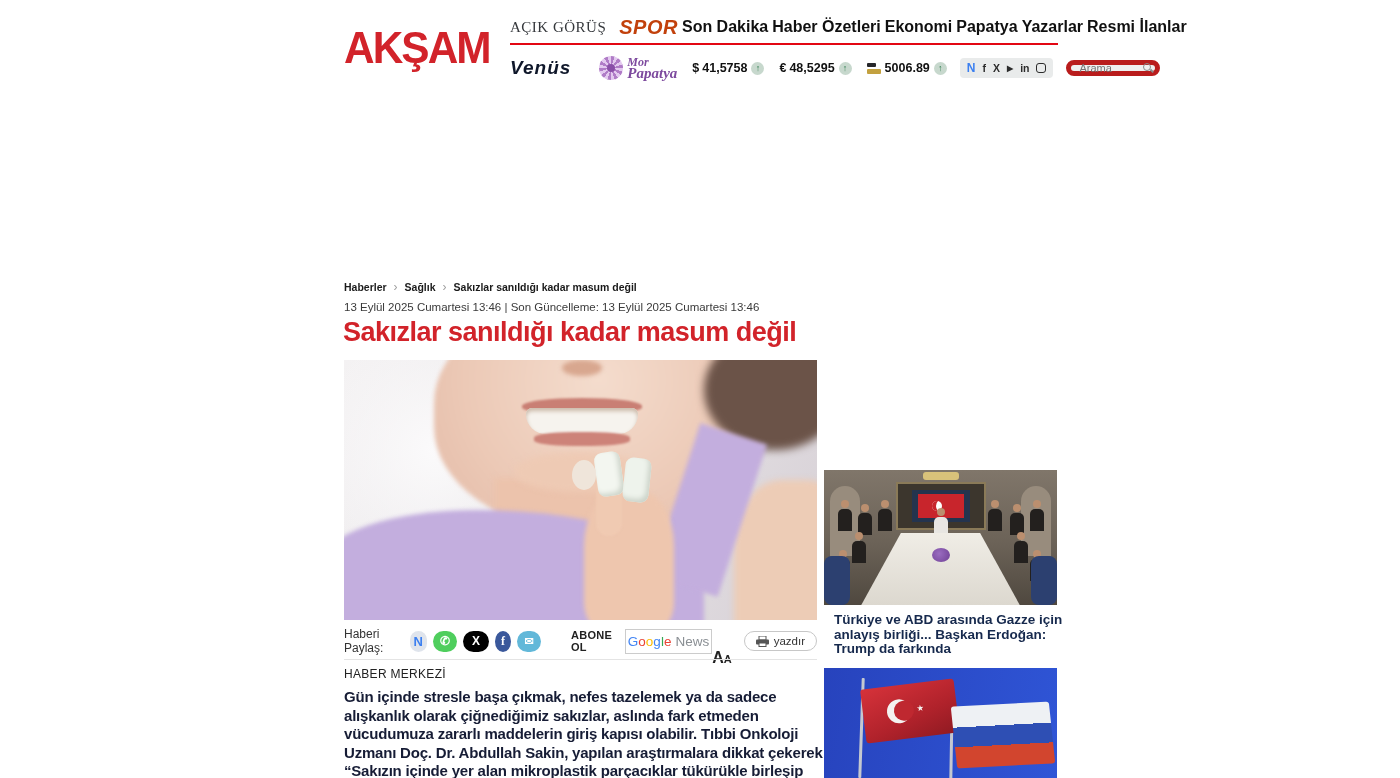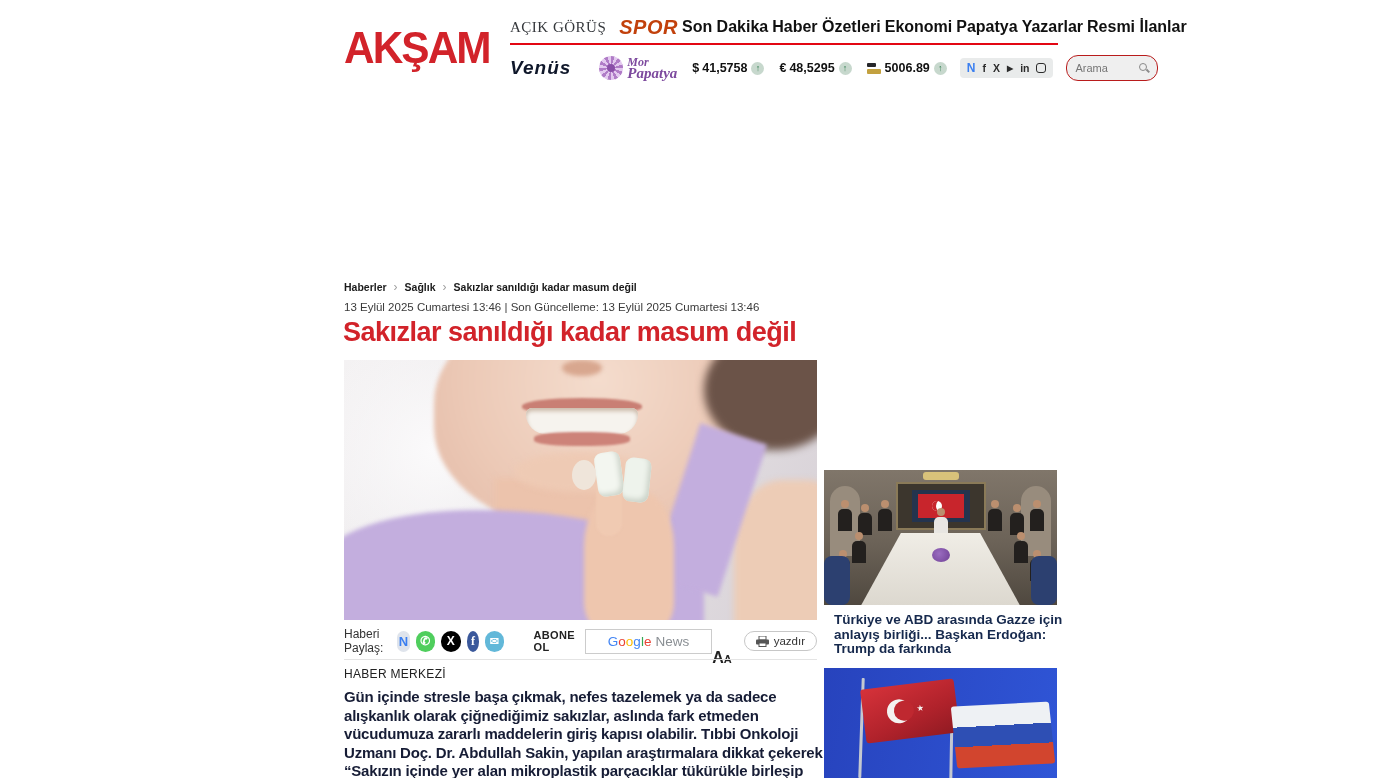--- a/index.html
+++ b/index.html
@@ -36,22 +36,22 @@
   .up-badge { width:13px; height:13px; border-radius:50%; background:#c7d8cd; color:#2f7d4f; font-size:9px;
     line-height:13px; text-align:center; margin-left:4px; font-weight:bold; }
   .gold-icon { position:relative; width:14px; height:11px; margin-right:4px; }
   .gold-icon::before { content:""; position:absolute; left:0; top:0; width:9px; height:4px; background:#26262a; border-radius:1px; }
   .gold-icon::after  { content:""; position:absolute; left:0; bottom:0; width:14px; height:5px; background:#c3a13f; border-radius:1px; }
   .social-pill { display:flex; align-items:center; background:#e9ebeb; border-radius:4px; padding:3px 7px;
     margin-left:13px; gap:7px; font-size:10.5px; font-weight:bold; color:#2b2b2b; }
   .social-pill span { cursor:pointer; }
   .n-icon { color:#3b7ff0; font-size:12px; }
   .insta-icon { width:10px; height:10px; border:1.5px solid #2b2b2b; border-radius:3px; display:inline-block; }
-  .search-box { margin-left:13px; display:flex; align-items:center; background:#efefef; border:1px solid #b91c1c;
-    border-radius:12px; height:26px; width:94px; padding:0 8px; }
+  .search-box { margin-left:13px; display:flex; align-items:center; background:#efefef; border:5px solid #b91c1c;
+    border-radius:12px; height:16px; width:94px; padding:0 8px; }
   .search-box input { border:0; outline:0; background:transparent; width:64px; font-size:11px; color:#555;
     font-family:"Liberation Sans",sans-serif; }
   .mag { position:relative; width:10px; height:10px; margin-left:auto; }
   .mag::before { content:""; position:absolute; left:0; top:0; width:6px; height:6px; border:1.5px solid #8a8a8a; border-radius:50%; }
   .mag::after { content:""; position:absolute; left:7px; top:7px; width:4px; height:1.5px; background:#8a8a8a; transform:rotate(45deg); }
 
   
   .breadcrumb { position:absolute; left:344px; top:280px; display:flex; align-items:center; gap:7px;
     font-size:10.5px; font-weight:bold; color:#1a1a1a; }
   .breadcrumb .sep { color:#a0a0a0; font-weight:normal; font-size:12px; }
@@ -91,21 +91,21 @@
   .share-row { position:absolute; left:344px; top:628px; width:473px; height:26px; display:flex; align-items:center; }
   .share-label { font-size:12px; color:#333; margin-right:9px; }
   .pill { height:21px; border-radius:11px; display:flex; align-items:center; justify-content:center;
     color:#fff; font-weight:bold; cursor:pointer; margin-right:6px; }
   .pill-n  { width:24px; background:#dfe4ec; color:#3b7ff0; font-size:13px; }
   .pill-wa { width:33px; background:#4fce5d; font-size:12px; }
   .pill-x  { width:36px; background:#000; font-size:12px; }
   .pill-fb { width:22px; border-radius:50%; background:#3a589b; font-size:12px; font-family:"Liberation Serif",serif; }
   .pill-mail { width:33px; background:#62b8d9; font-size:11px; }
   .abone { margin-left:24px; font-size:11px; font-weight:bold; color:#222; letter-spacing:.3px; }
-  .gnews-btn { margin-left:10px; border:1px solid #ccc; background:#fff; padding:4px 22px; font-size:13.5px;
+  .gnews-btn { margin-left:10px; border:1px solid #ccc; background:#fff; padding:4px 2px; font-size:13.5px;
     cursor:pointer; display:flex; align-items:center; white-space:nowrap; }
   .gnews-btn .news { color:#8a8f94; margin-left:4px; }
   .right-tools { margin-left:auto; display:flex; align-items:center; }
   .font-size { font-weight:bold; color:#222; cursor:pointer;margin-top:33px; }
   .font-size .big { font-size:16px; } .font-size .small { font-size:11px; }
   .print-btn { margin-left:12px; border:1px solid #c7c7c7; border-radius:13px; background:#fff;
     padding:3px 11px; display:flex; align-items:center; font-size:11.5px; color:#333; cursor:pointer; }
   .print-btn svg { margin-right:5px; }
 
   

